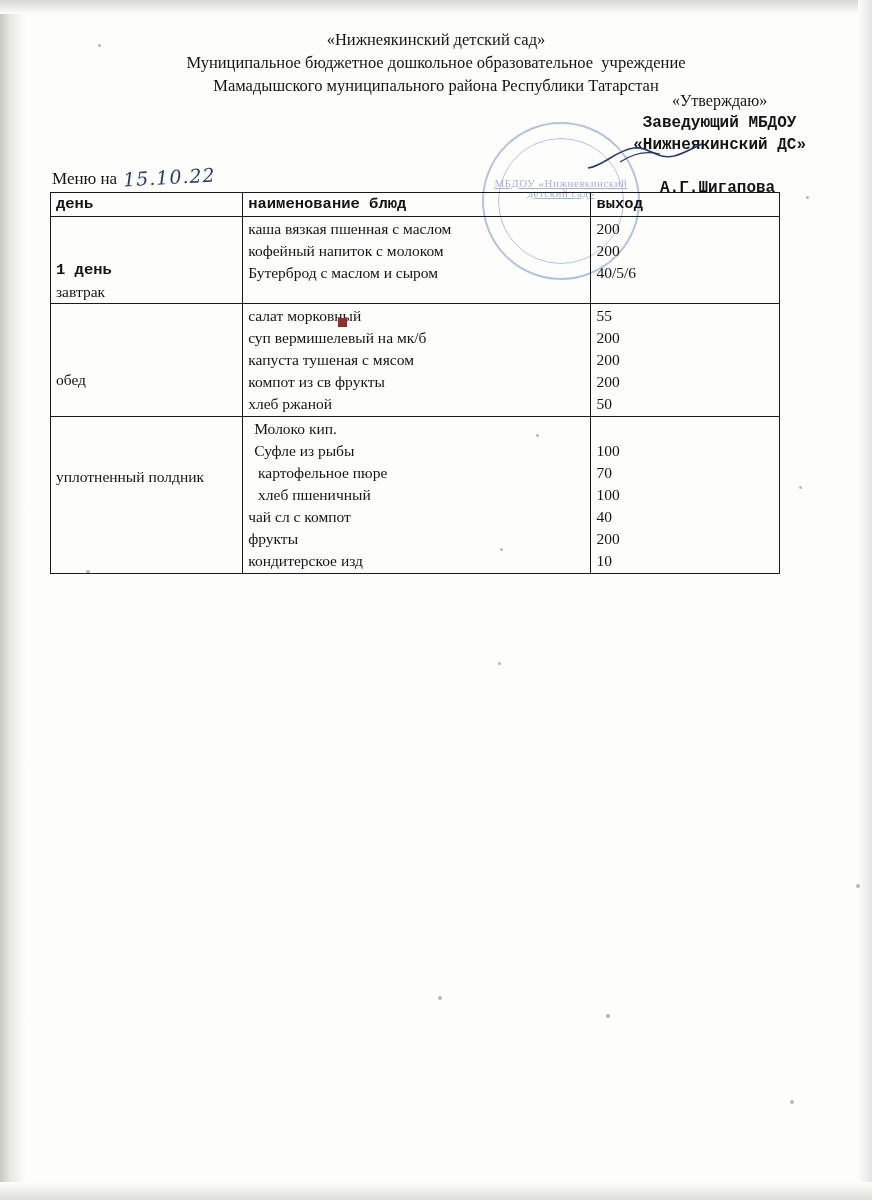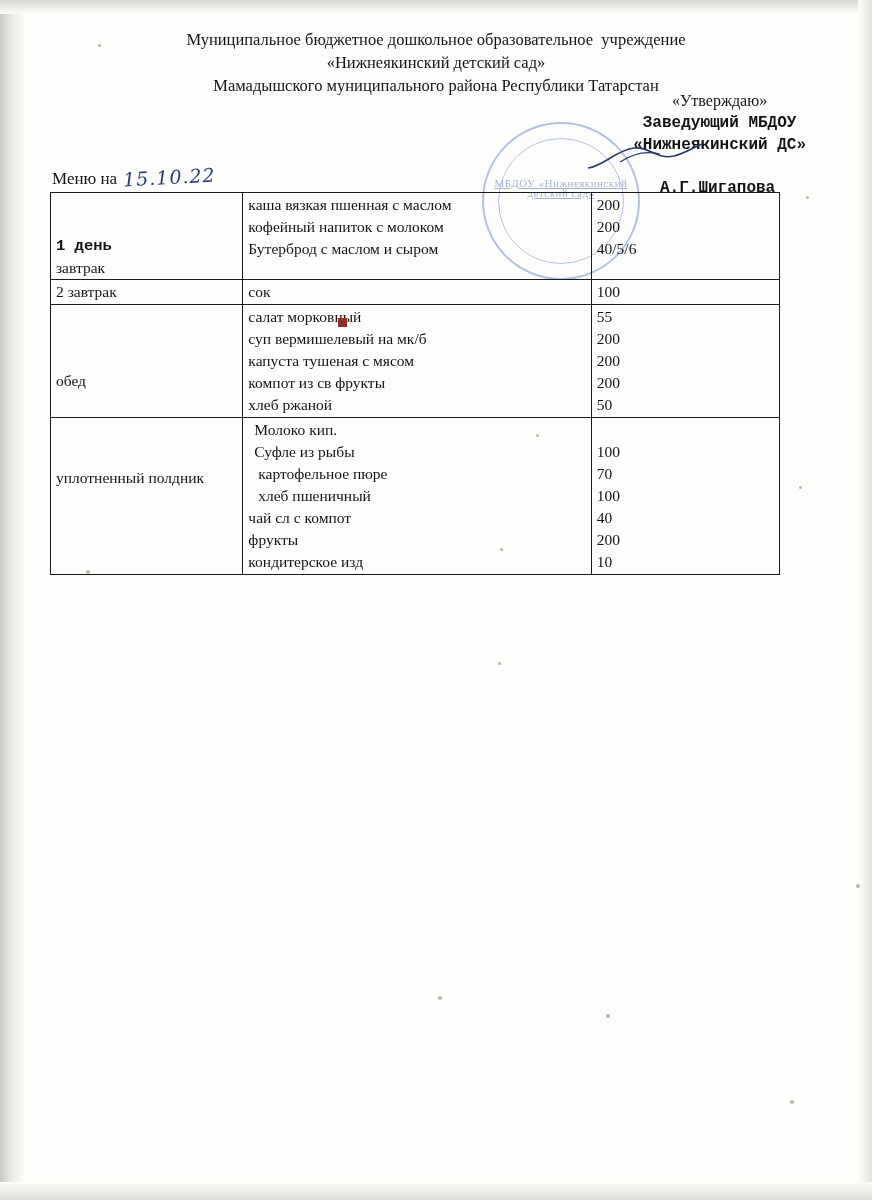--- a/index.html
+++ b/index.html
@@ -199,22 +199,22 @@
   <div class="speck" style="left:86px;top:570px;width:4px;height:4px;"></div>
   <div class="speck" style="left:500px;top:548px;width:3px;height:3px;"></div>
   <div class="speck" style="left:498px;top:662px;width:3px;height:3px;"></div>
   <div class="speck" style="left:606px;top:1014px;width:4px;height:4px;"></div>
   <div class="speck" style="left:438px;top:996px;width:4px;height:4px;"></div>
   <div class="speck" style="left:790px;top:1100px;width:4px;height:4px;"></div>
   <div class="speck" style="left:856px;top:884px;width:4px;height:4px;"></div>
   <div class="speck" style="left:536px;top:434px;width:3px;height:3px;"></div>
 
   <div class="header">
+    <div>«Нижнеякинский детский сад»</div>
     <div>Муниципальное бюджетное дошкольное образовательное  учреждение</div>
-    <div>«Нижнеякинский детский сад»</div>
     <div>Мамадышского муниципального района Республики Татарстан</div>
   </div>
 
   <div class="approve-block">
     <div>«Утверждаю»</div>
     <div class="bold">Заведующий МБДОУ</div>
     <div class="bold">«Нижнеякинский ДС»</div>
     <div class="approve-name bold">А.Г.Шигапова</div>
   </div>
 
@@ -226,20 +226,25 @@
     <path d="M2 28 C18 26, 30 10, 48 8 C64 6, 70 20, 88 16 C100 13, 106 8, 116 4" stroke="#2b3a6b" stroke-width="1.6" fill="none"></path>
     <path d="M34 22 C46 14, 58 10, 74 14" stroke="#2b3a6b" stroke-width="1.2" fill="none"></path>
   </svg>
 
   <div class="menu-date-line">
     <span>Меню на</span><span class="handwritten-date">15.10.22</span>
   </div>
 
   <table class="menu">
     <tbody>
+      <tr>
+        <td class="col-day bold">день</td>
+        <td class="col-dish bold">наименование блюд</td>
+        <td class="col-out bold">выход</td>
+      </tr>
 
       <tr>
         <td class="col-day">
           <div class="bold" style="margin-top:42px;">1 день</div>
           <div>завтрак</div>
         </td>
         <td class="col-dish">
           <ul class="dish-list">
             <li>каша вязкая пшенная с маслом</li>
             <li>кофейный напиток с молоком</li>
@@ -248,35 +253,20 @@
         </td>
         <td class="col-out">
           <ul class="out-list">
             <li>200</li>
             <li>200</li>
             <li>40/5/6</li>
           </ul>
         </td>
       </tr>
 
-      <tr>
-        <td class="col-day">
-          <div>2 завтрак</div>
-        </td>
-        <td class="col-dish">
-          <ul class="dish-list">
-            <li>сок</li>
-          </ul>
-        </td>
-        <td class="col-out">
-          <ul class="out-list">
-            <li>100</li>
-          </ul>
-        </td>
-      </tr>
 
       <tr>
         <td class="col-day">
           <div class="day-label-bottom">обед</div>
         </td>
         <td class="col-dish pad-cell">
           <ul class="dish-list">
             <li>салат морковный</li>
             <li>суп вермишелевый на мк/б</li>
             <li>капуста тушеная с мясом</li>

